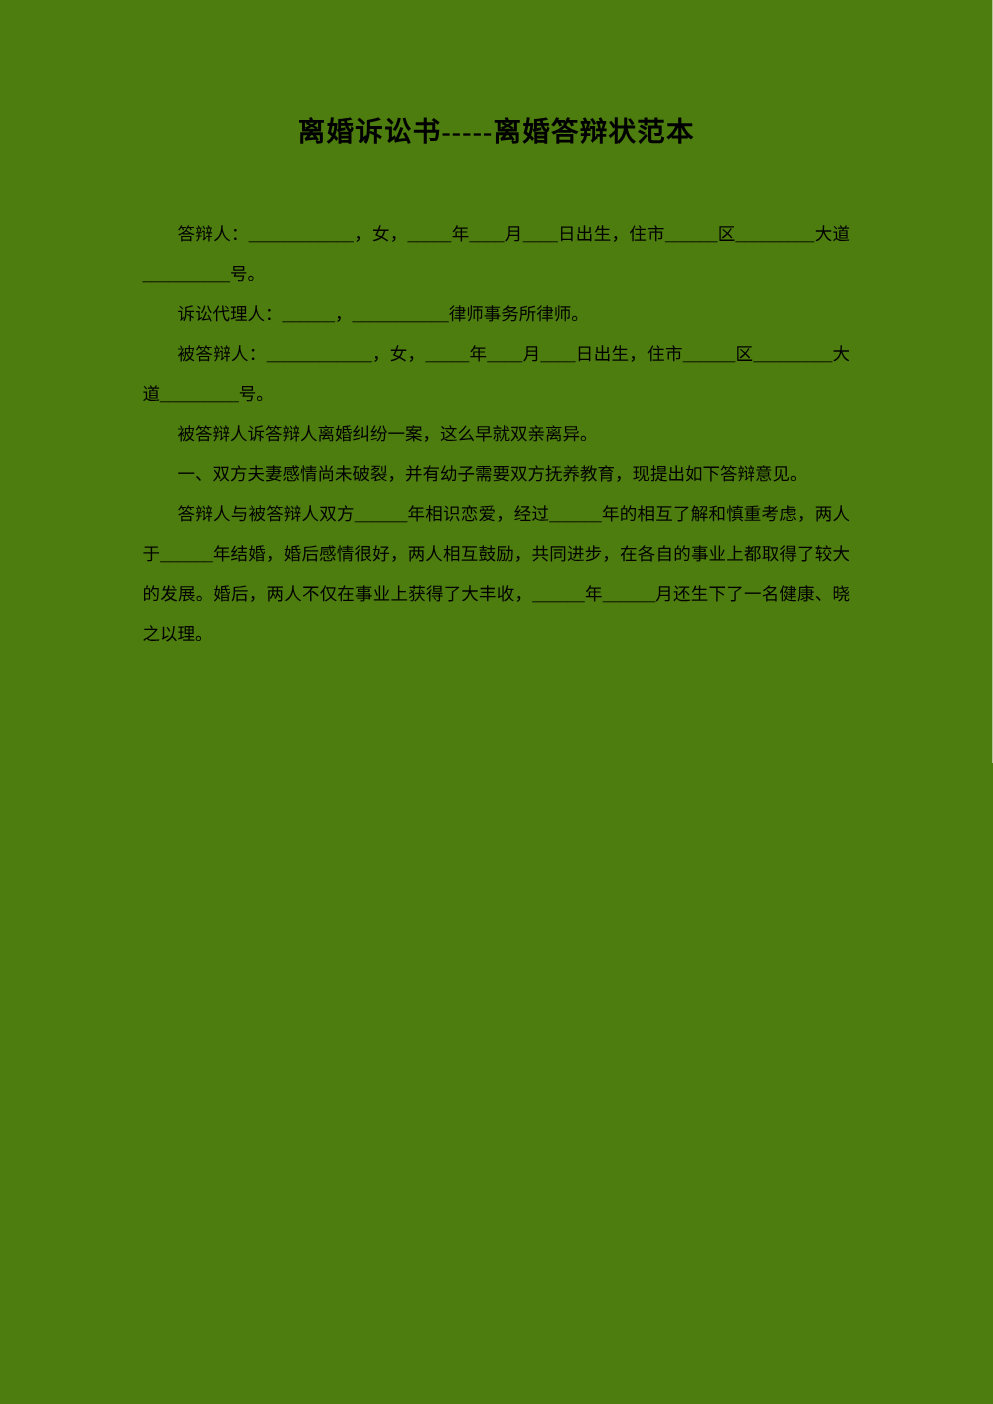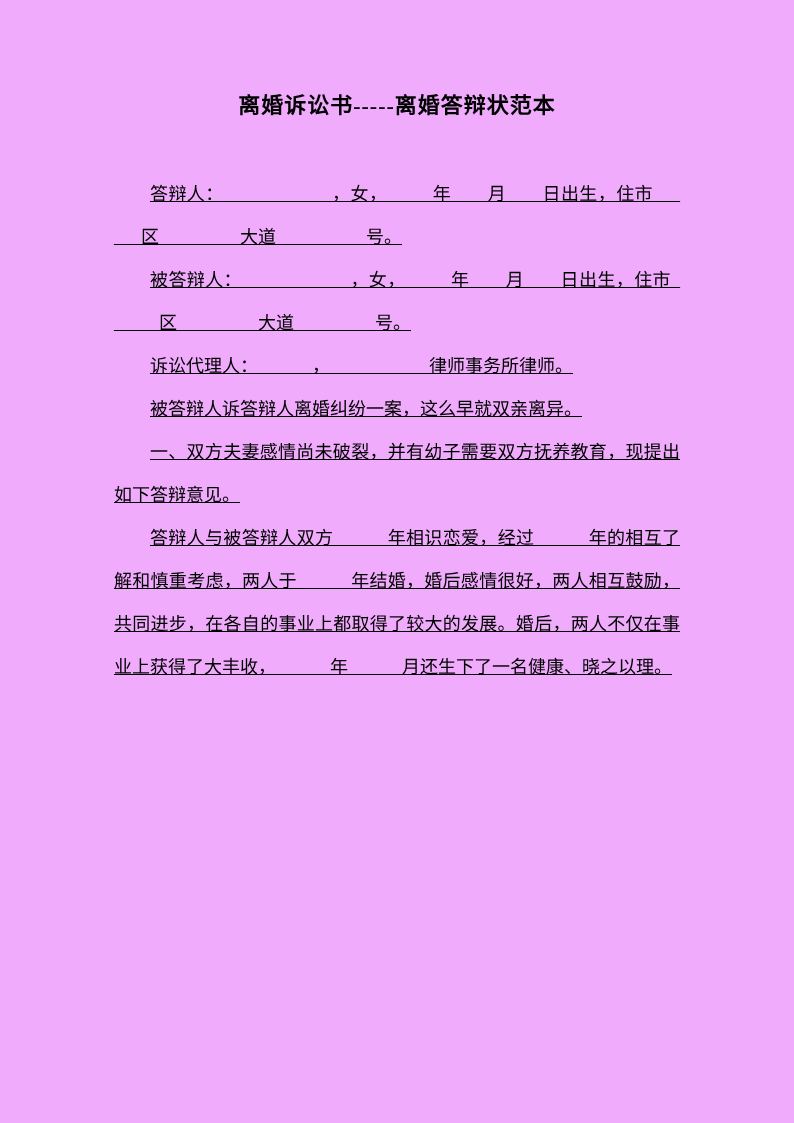--- a/index.html
+++ b/index.html
@@ -5,57 +5,56 @@
   html, body {
     margin: 0;
     padding: 0;
     background: #ffffff;
   }
   .page {
     position: relative;
     width: 794px;
     height: 1123px;
     margin: 0 auto;
-    background: #f0abfc;
+    background: #4d7c0f;
     box-sizing: border-box;
     padding: 84px 114px 40px 114px;
     overflow: hidden;
     font-family: "Liberation Serif", "DejaVu Serif", serif;
     color: #000000;
   }
   .doc-title {
     margin: 0 0 46px 0;
     font-size: 22px;
     line-height: 43px;
     font-weight: bold;
     text-align: center;
     letter-spacing: 1px;
   }
   .doc-paragraph {
     margin: 0;
-    font-size: 18px;
-    line-height: 43px;
+    font-size: 14px;
+    line-height: 32px;
     text-align: justify;
     text-justify: inter-ideograph;
     text-indent: 2em;
     word-break: break-all;
-    text-decoration: underline;
   }
 </style>
 </head>
 <body>
 
 <div class="page">
   <h1 class="doc-title">离婚诉讼书-----离婚答辩状范本</h1>
 
   <p class="doc-paragraph">答辩人：____________，女，_____年____月____日出生，住市______区_________大道__________号。</p>
 
+  <p class="doc-paragraph">诉讼代理人：______，___________律师事务所律师。</p>
+
   <p class="doc-paragraph">被答辩人：____________，女，_____年____月____日出生，住市______区_________大道_________号。</p>
-
-  <p class="doc-paragraph">诉讼代理人：______，___________律师事务所律师。</p>
 
   <p class="doc-paragraph">被答辩人诉答辩人离婚纠纷一案，这么早就双亲离异。</p>
 
   <p class="doc-paragraph">一、双方夫妻感情尚未破裂，并有幼子需要双方抚养教育，现提出如下答辩意见。</p>
 
   <p class="doc-paragraph">答辩人与被答辩人双方______年相识恋爱，经过______年的相互了解和慎重考虑，两人于______年结婚，婚后感情很好，两人相互鼓励，共同进步，在各自的事业上都取得了较大的发展。婚后，两人不仅在事业上获得了大丰收，______年______月还生下了一名健康、晓之以理。</p>
 
 </div>
 
 </body></html>

